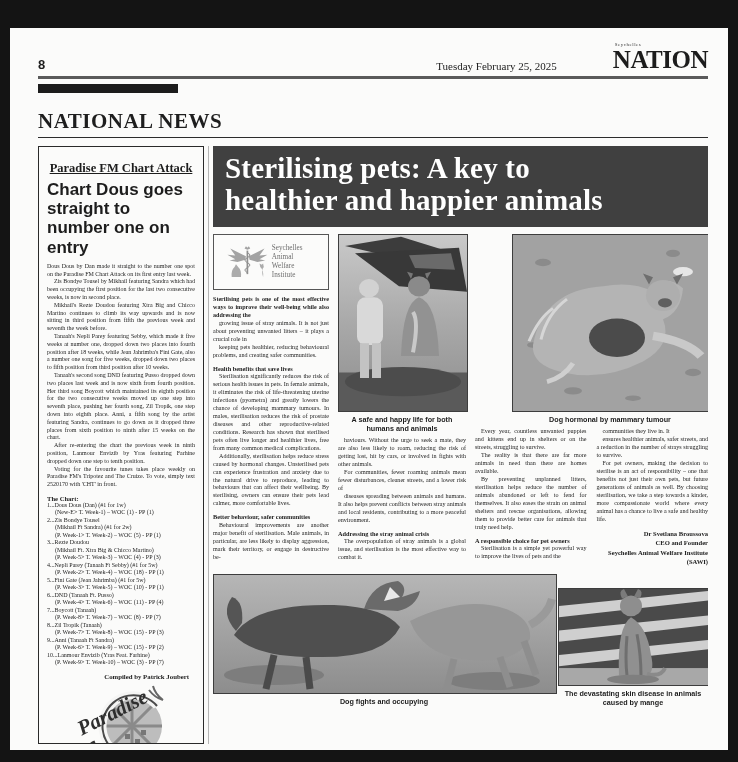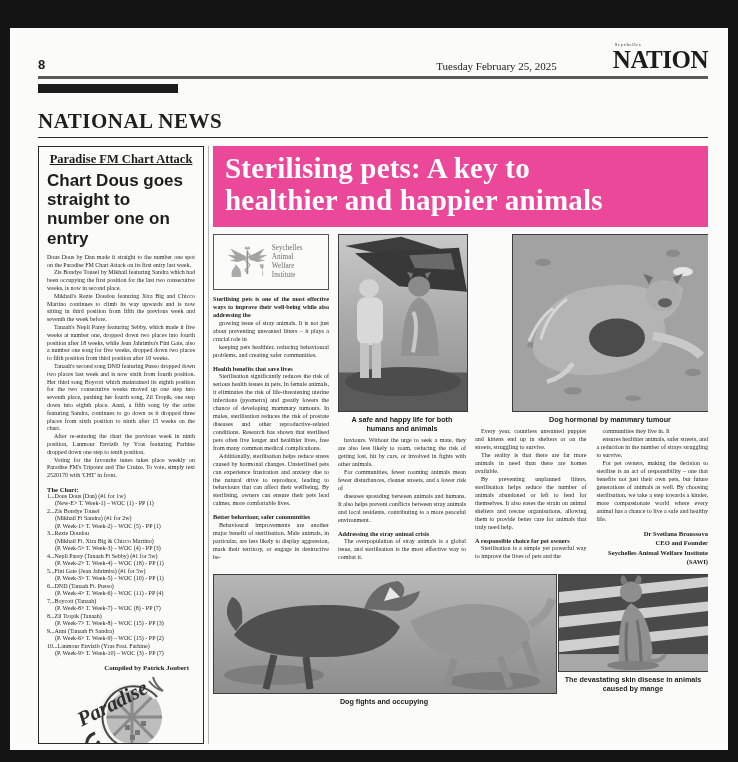--- a/index.html
+++ b/index.html
@@ -19,33 +19,33 @@
   .masthead-small{font-size:5px;letter-spacing:.5px;color:#333;margin-left:2px;}
   .masthead-main{font-size:25px;font-weight:900;letter-spacing:-.5px;color:#1c1c1c;font-family:"Liberation Serif",serif;}
   .blackbar{width:140px;height:9px;background:#1c1c1c;margin-top:5px;}
   .section-title{font-size:21px;letter-spacing:.5px;color:#1e1e1e;margin-top:16px;font-weight:600;}
   .section-rule{border-bottom:1.5px solid #2c2c2c;margin-top:3px;}
   
   .content{display:flex;margin-top:8px;height:598px;}
   .vdivider{width:1px;background:#b5b5b5;margin:0 4px;}
   
   .leftbox{width:166px;flex:none;border:1.5px solid #2a2a2a;box-sizing:border-box;
-    padding:5px 8px;overflow:hidden;}
+    padding:14px 8px;overflow:hidden;}
   .kicker{font-size:12.5px;font-weight:bold;text-align:center;text-decoration:underline;}
   .lc-headline{font-family:"Liberation Sans",sans-serif;font-weight:bold;font-size:17px;line-height:1.13;margin:4px 0 6px;}
   .lc-body .cp{font-size:6px;line-height:1.3;text-align:justify;margin:0;text-indent:7px;}
   .lc-body .cp:first-child{text-indent:0;}
   .chart-head{font-size:6.6px;font-weight:bold;margin-top:6px;}
   .chart-list .chart-line{font-size:6px;line-height:1.25;margin:0;}
   .chart-list .chart-line.indent{padding-left:8px;}
   .byline{font-size:6.8px;font-weight:bold;text-align:right;margin-top:6px;padding-right:6px;}
   .pfm-logo{margin:4px auto 0;display:block;}
   
   .main{flex:1;display:flex;flex-direction:column;overflow:hidden;min-width:0;}
-  .headline-box{background:#ec4899;color:#fff;padding:6px 12px 10px;box-sizing:border-box;}
+  .headline-box{background:#404040;color:#fff;padding:6px 12px 10px;box-sizing:border-box;}
   .headline{font-size:29px;font-weight:bold;line-height:1.12;white-space:pre-line;letter-spacing:.2px;margin:0;}
   .body-band{display:flex;gap:9px;margin-top:7px;}
   .c1{width:116px;flex:none;}
   .c2{width:128px;flex:none;}
   .c34{flex:1;min-width:0;}
   .logo-box{border:1px solid #555;height:56px;box-sizing:border-box;display:flex;align-items:center;gap:3px;padding:12px;margin-bottom:6px;}
   .logo-text{font-size:7.2px;color:#6e6e6e;line-height:1.25;}
   .blocks p,.blocks h4{font-size:6.1px;line-height:1.31;text-align:justify;margin:0;}
   .blocks p{text-indent:6px;}
   .blocks .blk-lead{font-weight:bold;text-indent:0;}
@@ -54,21 +54,21 @@
   .caption{font-family:"Liberation Sans",sans-serif;font-weight:bold;font-size:7.2px;text-align:center;line-height:1.25;margin:3px 0 4px;}
   .photoB-wrap{width:196px;margin-left:auto;}
   .c34-caption{margin:3px 0 4px;}
   .c34-cols{display:flex;gap:10px;}
   .c34-cols .subcol{width:50%;min-width:0;}
   .sig .sig-line{font-size:6.6px;font-weight:bold;text-align:right;line-height:1.45;}
   .sig{margin-top:5px;}
   
   .bottom-band{display:flex;justify-content:space-between;margin-top:7px;}
   .fight-wrap{width:342px;}
-  .mange-wrap{width:150px;}
+  .mange-wrap{width:150px;margin-top:14px;}
 </style>
 </head>
 <body>
 
 <div class="page">
 
   <div class="hdr">
     <span class="pageno">8</span>
     <span class="hdr-date">Tuesday February 25, 2025</span>
     <span class="masthead">

